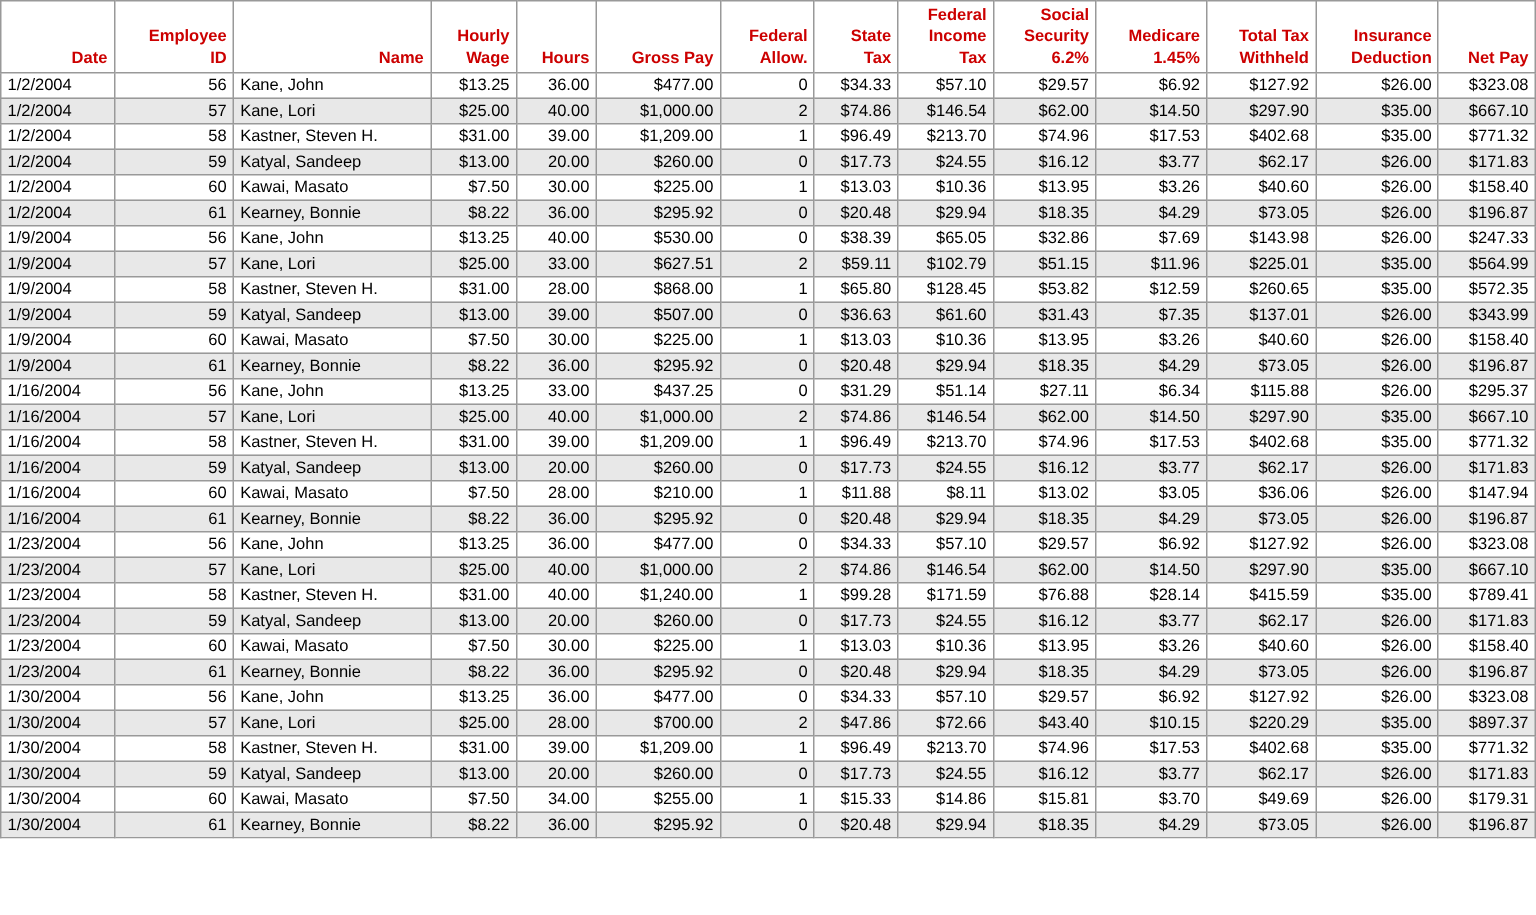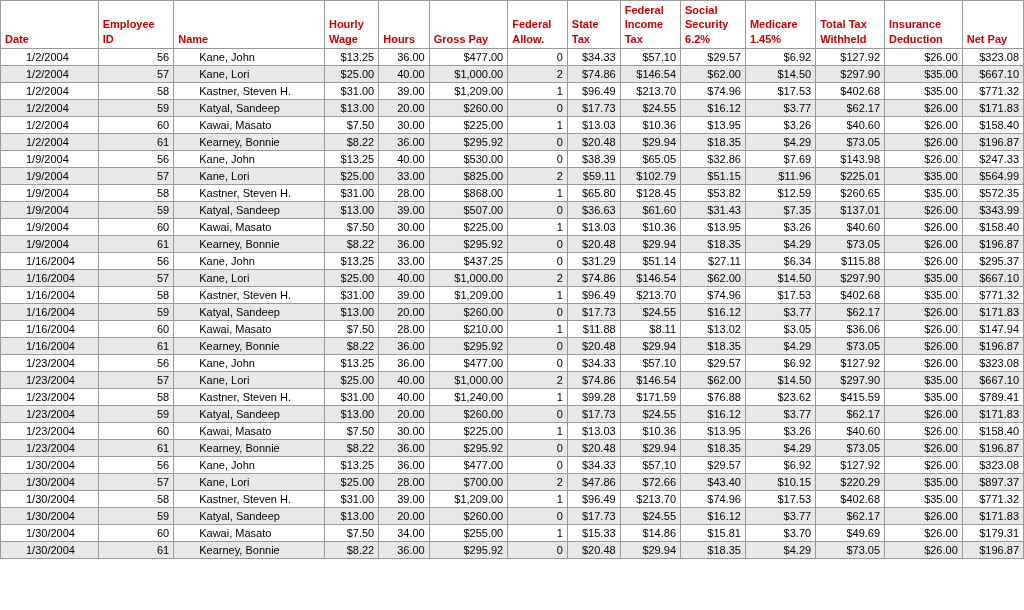--- a/index.html
+++ b/index.html
@@ -1,21 +1,21 @@
 <!DOCTYPE html>
 <html><head>
   <meta charset="utf-8">
   <style>
     * { margin: 0; padding: 0; box-sizing: border-box; }
     body { font-family: Arial, sans-serif; font-size: 11px; background: #fff; overflow: auto; }
     table { border-collapse: collapse; width: 100%; }
     th, td { border: 1px solid #999; padding: 2px 4px; white-space: nowrap; }
-    th { background: #fff; color: #cc0000; font-weight: bold; text-align: left; vertical-align: bottom; line-height: 1.3; }
+    th { background: #fff; color: #cc0000; font-weight: bold; text-align: right; vertical-align: bottom; line-height: 1.3; }
     td { color: #000; text-align: right; }
-    td.left { text-align: left; padding-left: 25px; }
+    td.left { text-align: left; }
     tr:nth-child(even) { background: #e8e8e8; }
     tr:nth-child(odd) { background: #ffffff; }
     thead tr { background: #fff !important; }
   </style>
 </head>
 <body>
 
 <table>
   <thead id="table-head">
       <tr>
@@ -147,21 +147,21 @@
         <td>$143.98</td>
         <td>$26.00</td>
         <td>$247.33</td>
       </tr>
       <tr>
         <td class="left">1/9/2004</td>
         <td>57</td>
         <td class="left">Kane, Lori</td>
         <td>$25.00</td>
         <td>33.00</td>
-        <td>$825.00</td>
+        <td>$627.51</td>
         <td>2</td>
         <td>$59.11</td>
         <td>$102.79</td>
         <td>$51.15</td>
         <td>$11.96</td>
         <td>$225.01</td>
         <td>$35.00</td>
         <td>$564.99</td>
       </tr>
       <tr>
@@ -360,21 +360,21 @@
         <td class="left">1/23/2004</td>
         <td>58</td>
         <td class="left">Kastner, Steven H.</td>
         <td>$31.00</td>
         <td>40.00</td>
         <td>$1,240.00</td>
         <td>1</td>
         <td>$99.28</td>
         <td>$171.59</td>
         <td>$76.88</td>
-        <td>$23.62</td>
+        <td>$28.14</td>
         <td>$415.59</td>
         <td>$35.00</td>
         <td>$789.41</td>
       </tr>
       <tr>
         <td class="left">1/23/2004</td>
         <td>59</td>
         <td class="left">Katyal, Sandeep</td>
         <td>$13.00</td>
         <td>20.00</td>

